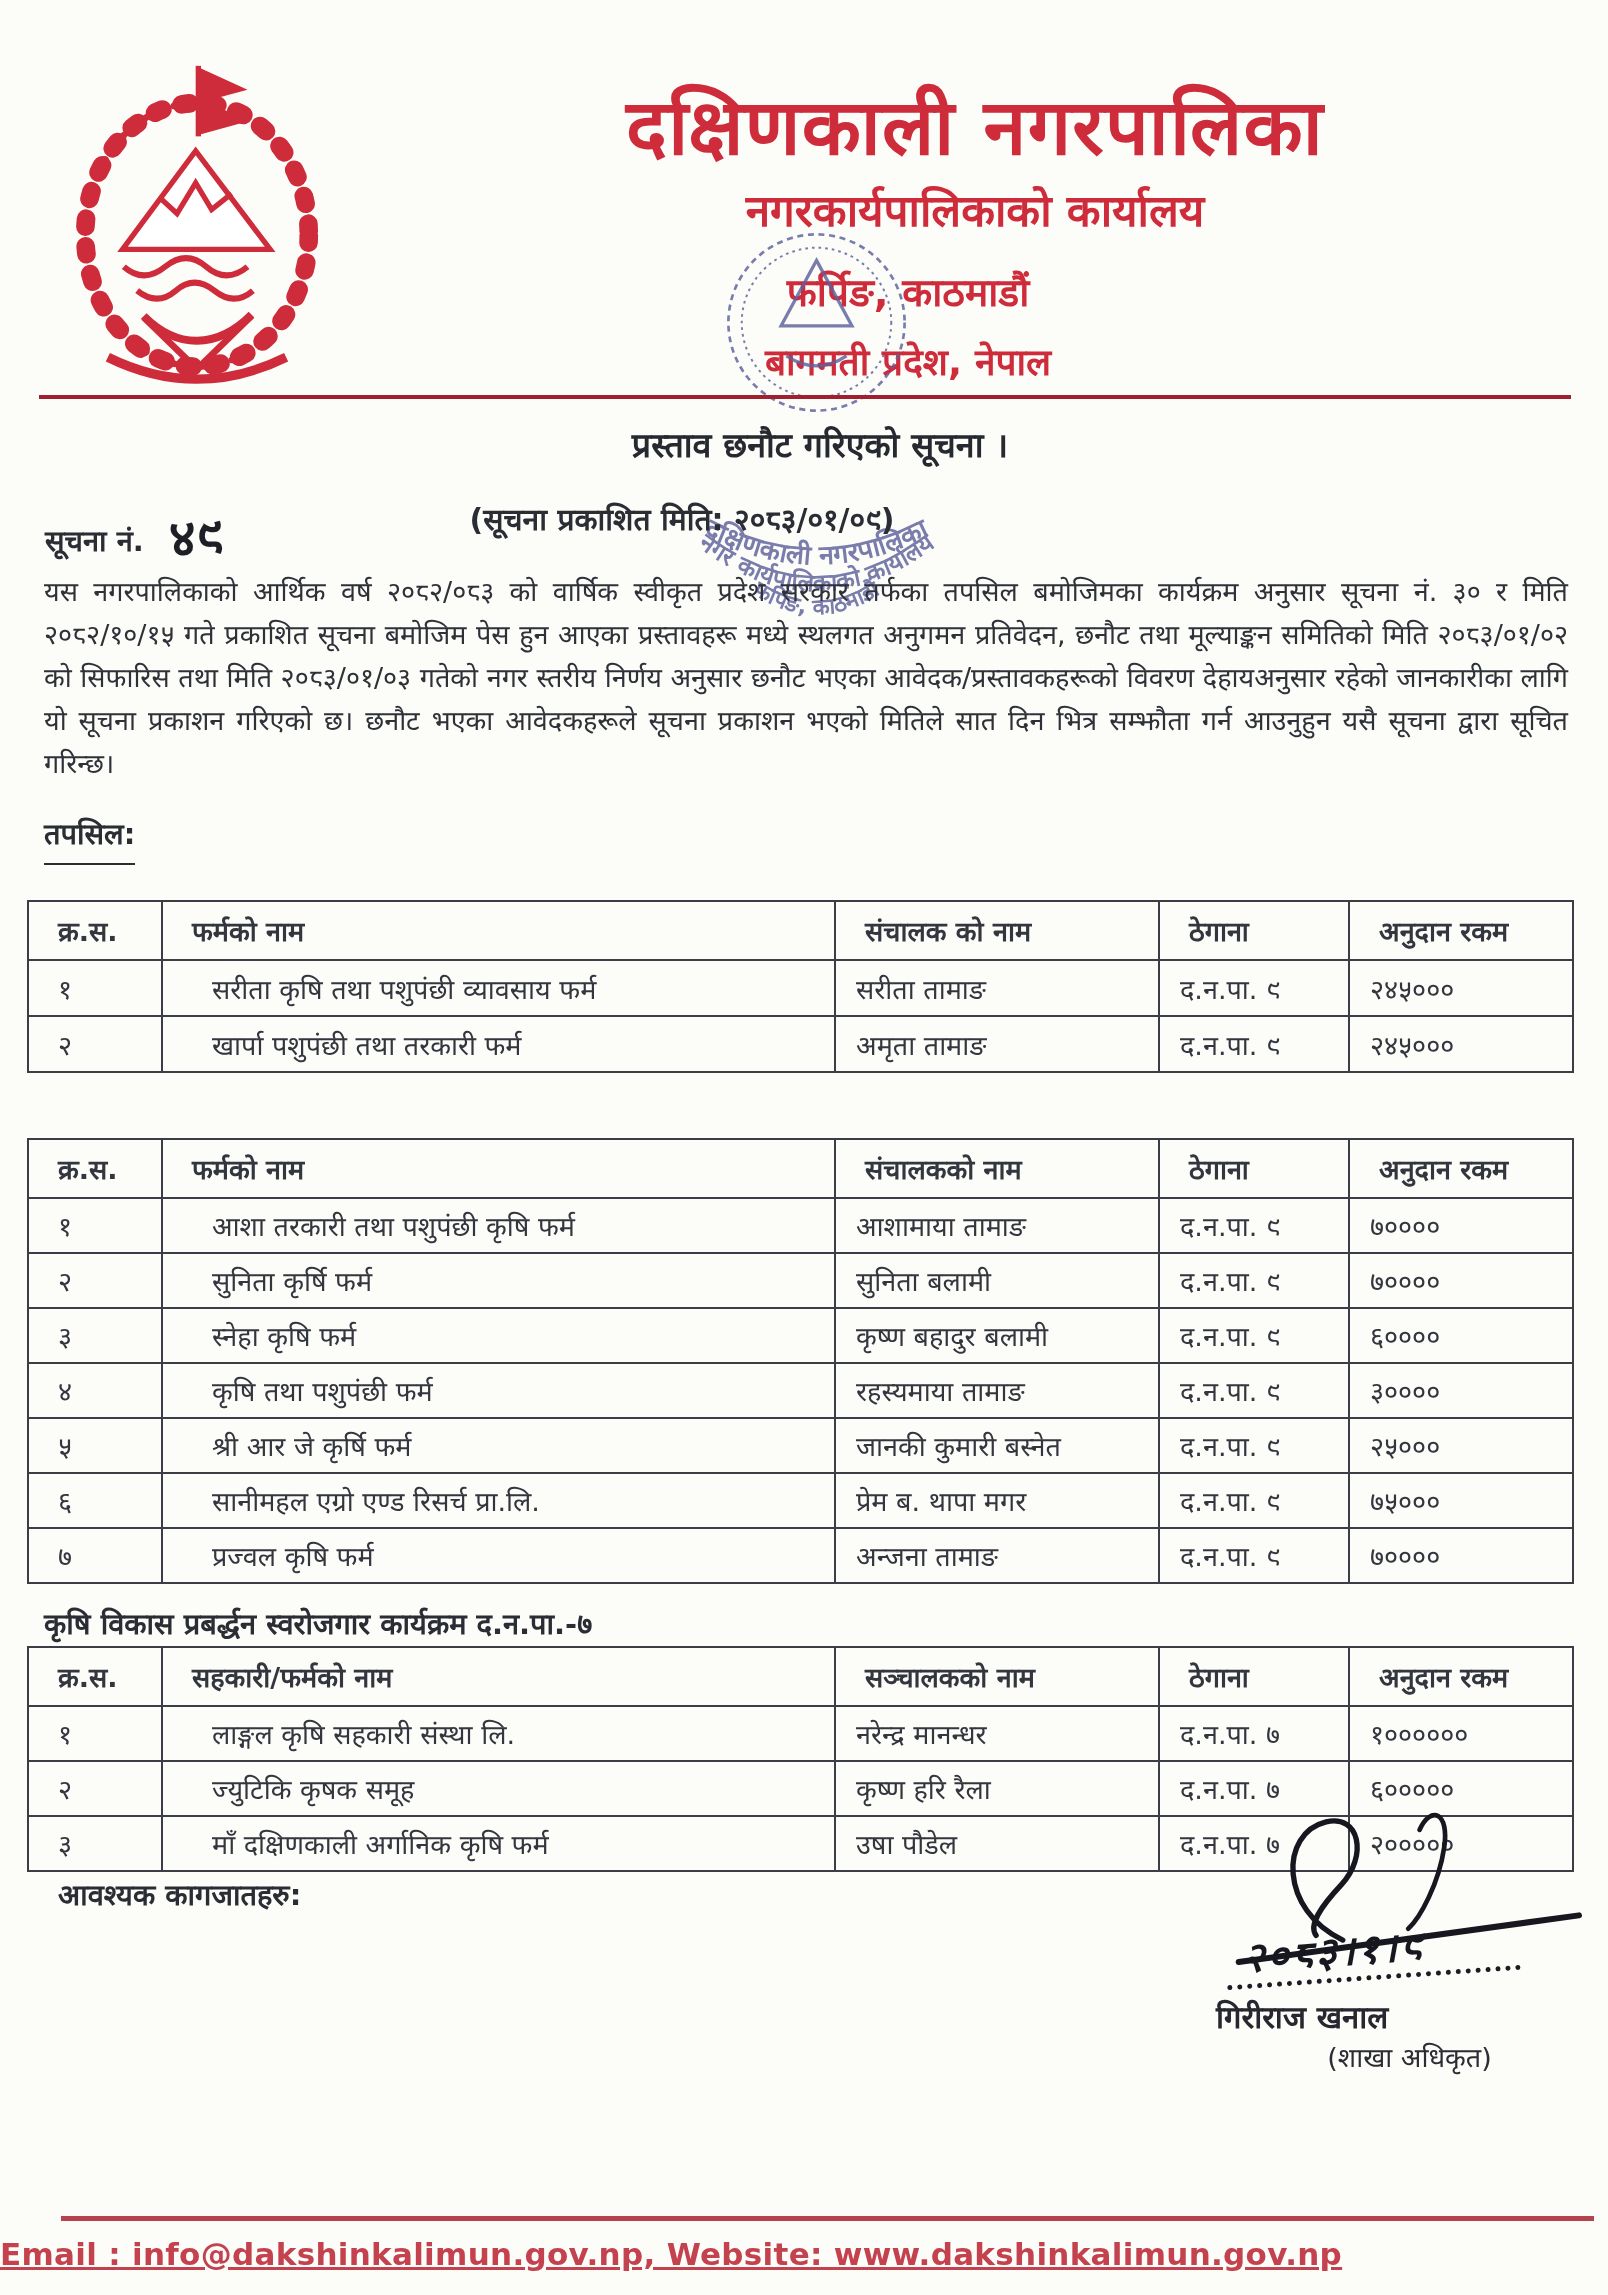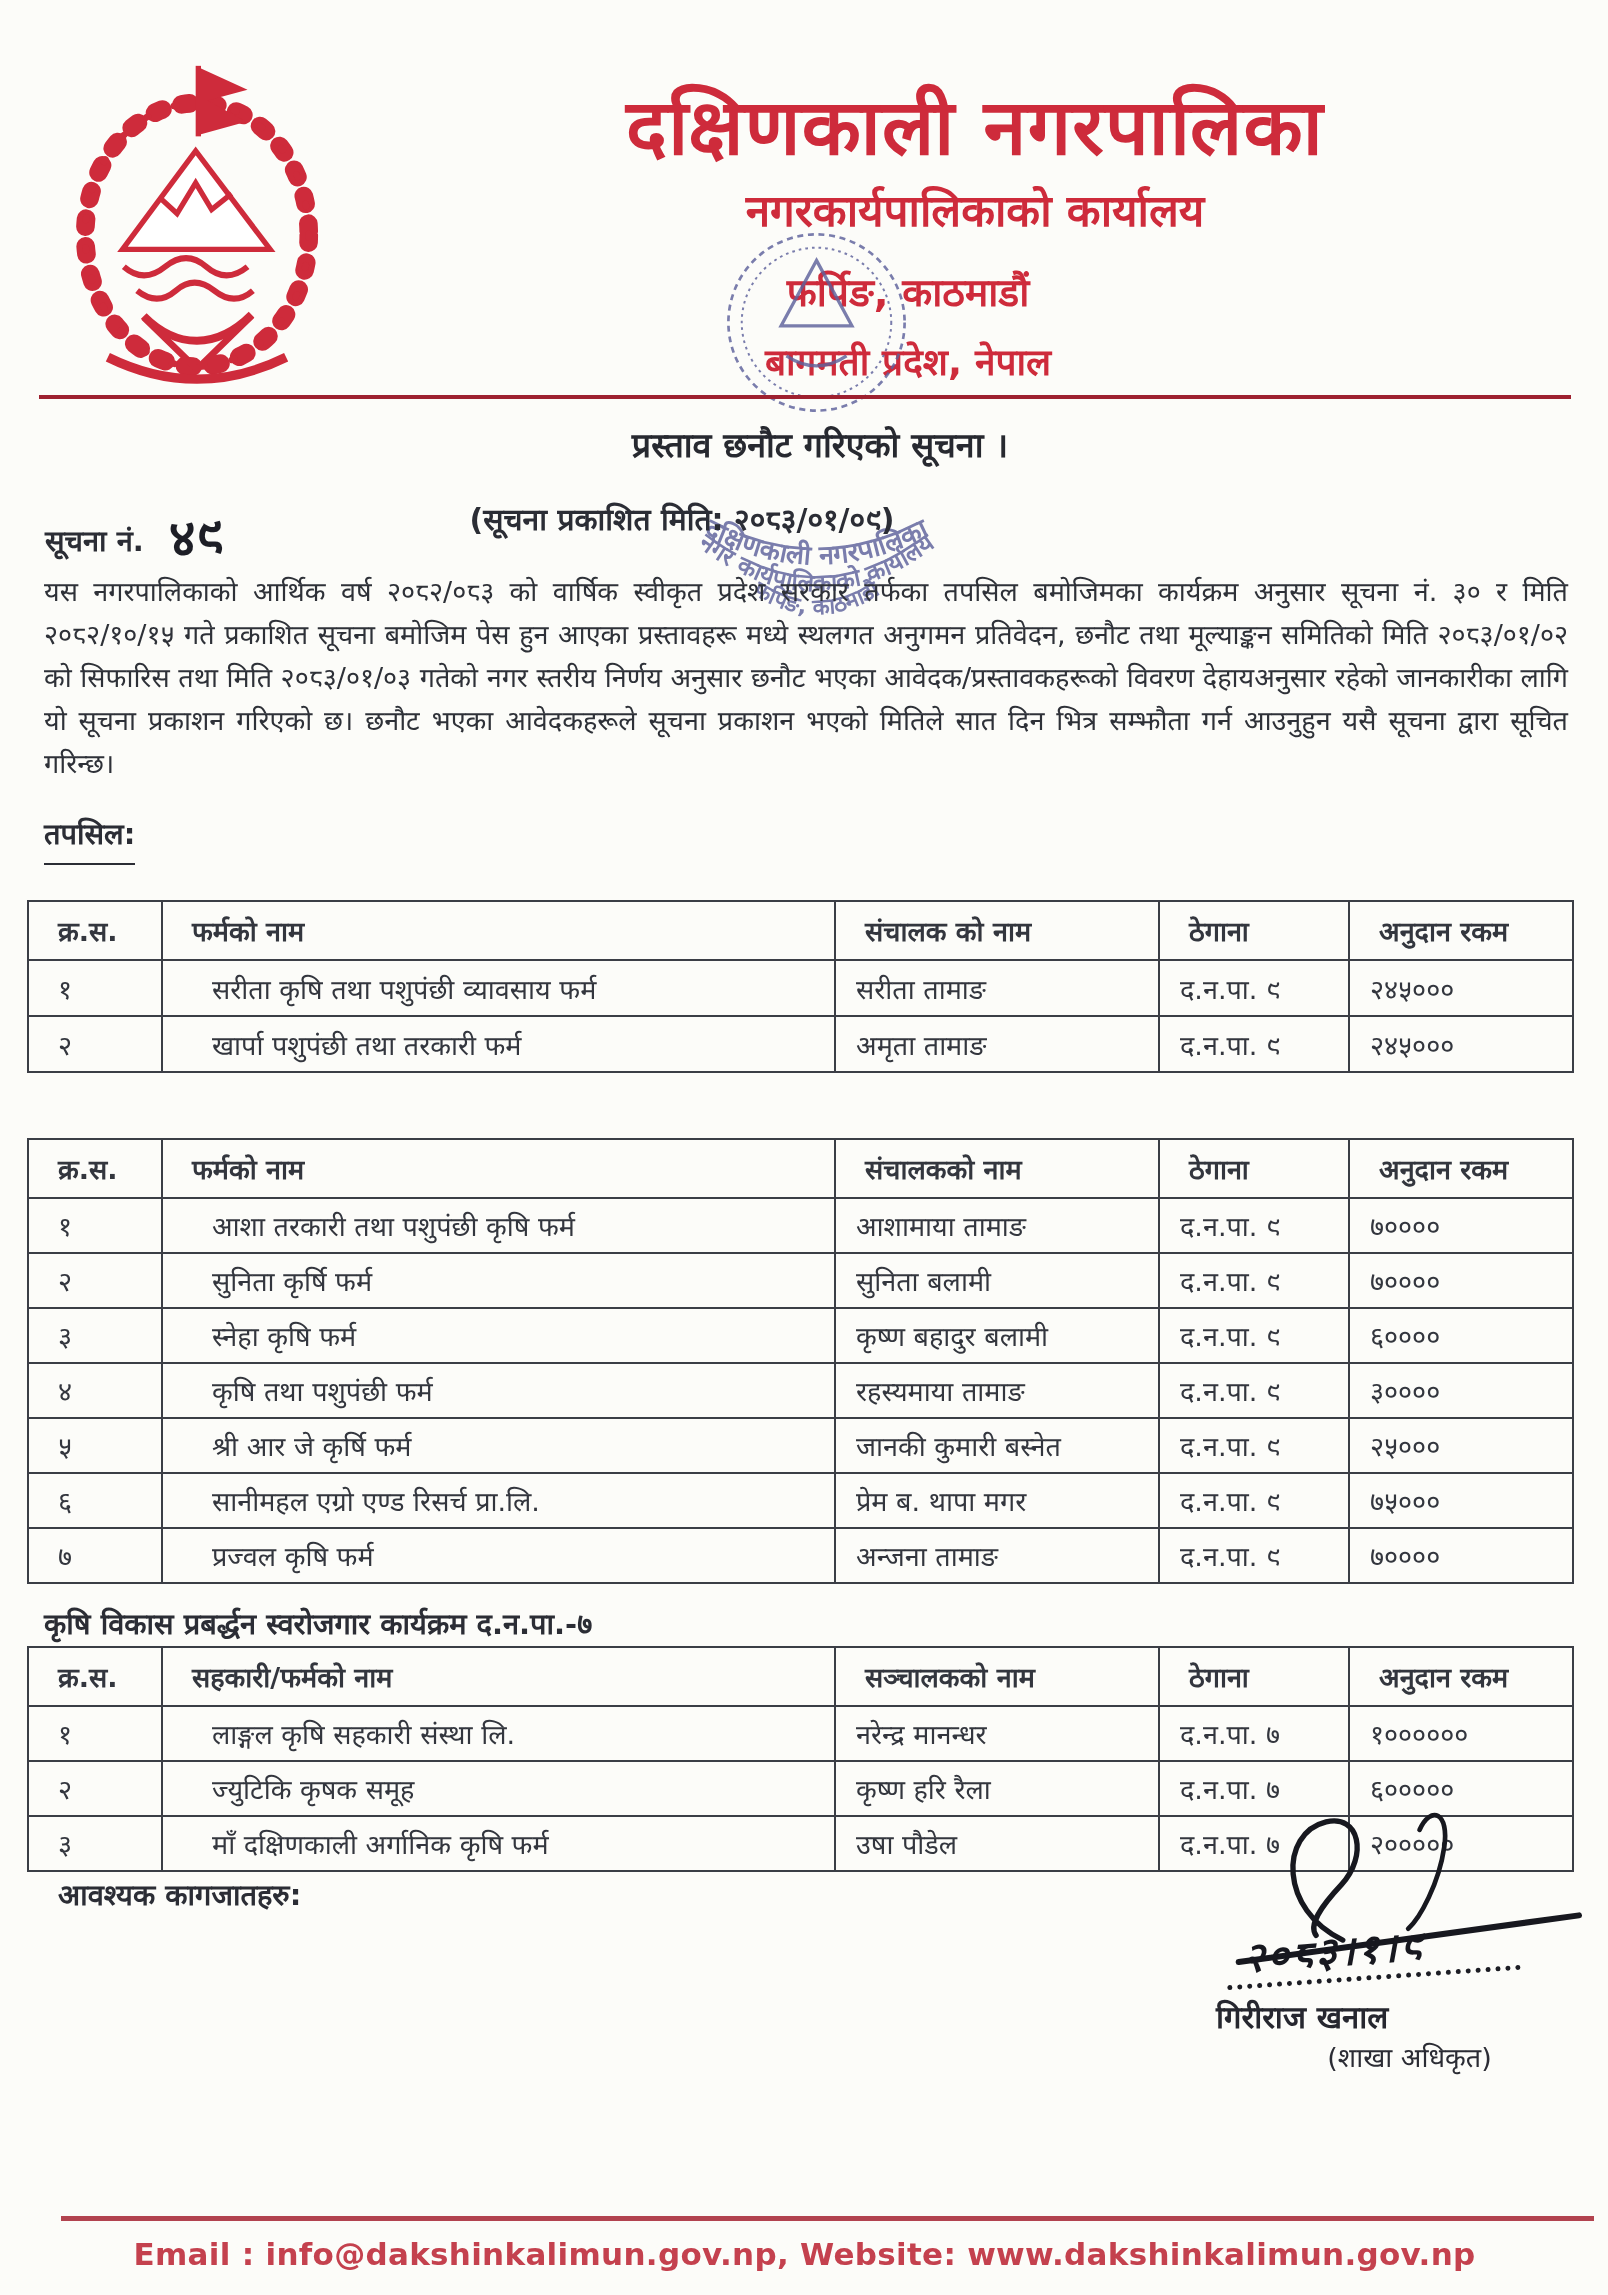--- a/index.html
+++ b/index.html
@@ -58,21 +58,21 @@
   .docs-list{position:absolute;left:47px;top:1914px;width:935px;}
 
   
   .sig-block{position:absolute;left:1216px;top:1803px;width:387px;height:267px;}
   .sig-svg{position:absolute;left:0;top:0;width:387px;height:174px;}
   .sig-date{position:absolute;left:27px;top:119px;font-size:41px;font-weight:bold;font-style:italic;color:var(--c-sig);transform:rotate(-4deg);letter-spacing:2.7px;white-space:nowrap;}
   .sig-dots{position:absolute;left:10.7px;top:172px;width:294px;border-bottom:5.3px dotted #1c1d24;transform:rotate(-4deg);}
   .sig-name{position:absolute;left:0;top:192px;width:387px;text-align:left;font-size:31px;font-weight:bold;color:#26272f;}
   .sig-title{position:absolute;left:0;top:235px;width:387px;text-align:center;font-size:27px;color:#2b2c34;}
 
-  .footer-text{position:absolute;left:0;top:2236px;width:1609px;text-align:center;font-size:31px;font-weight:800;color:var(--c-footer_red);letter-spacing:0.3px;}
+  .footer-text{position:absolute;left:0;top:2236px;width:1609px;font-size:31px;font-weight:800;color:var(--c-footer_red);letter-spacing:0.3px;text-decoration:underline;}
 </style>
 </head>
 <body>
 
 <div class="page">
 
   <svg class="logo" viewBox="0 0 460 505" aria-hidden="true">
     <ellipse cx="230" cy="268" rx="168" ry="198" fill="none" stroke="#ce2b3b" stroke-width="28" stroke-dasharray="12 30" stroke-linecap="round"></ellipse>
     <ellipse cx="230" cy="268" rx="168" ry="198" fill="none" stroke="#ce2b3b" stroke-width="10" stroke-dasharray="4 42" stroke-linecap="round"></ellipse>
     <polygon points="232,16 306,50 246,66 304,98 232,118" fill="#ce2b3b"></polygon>

